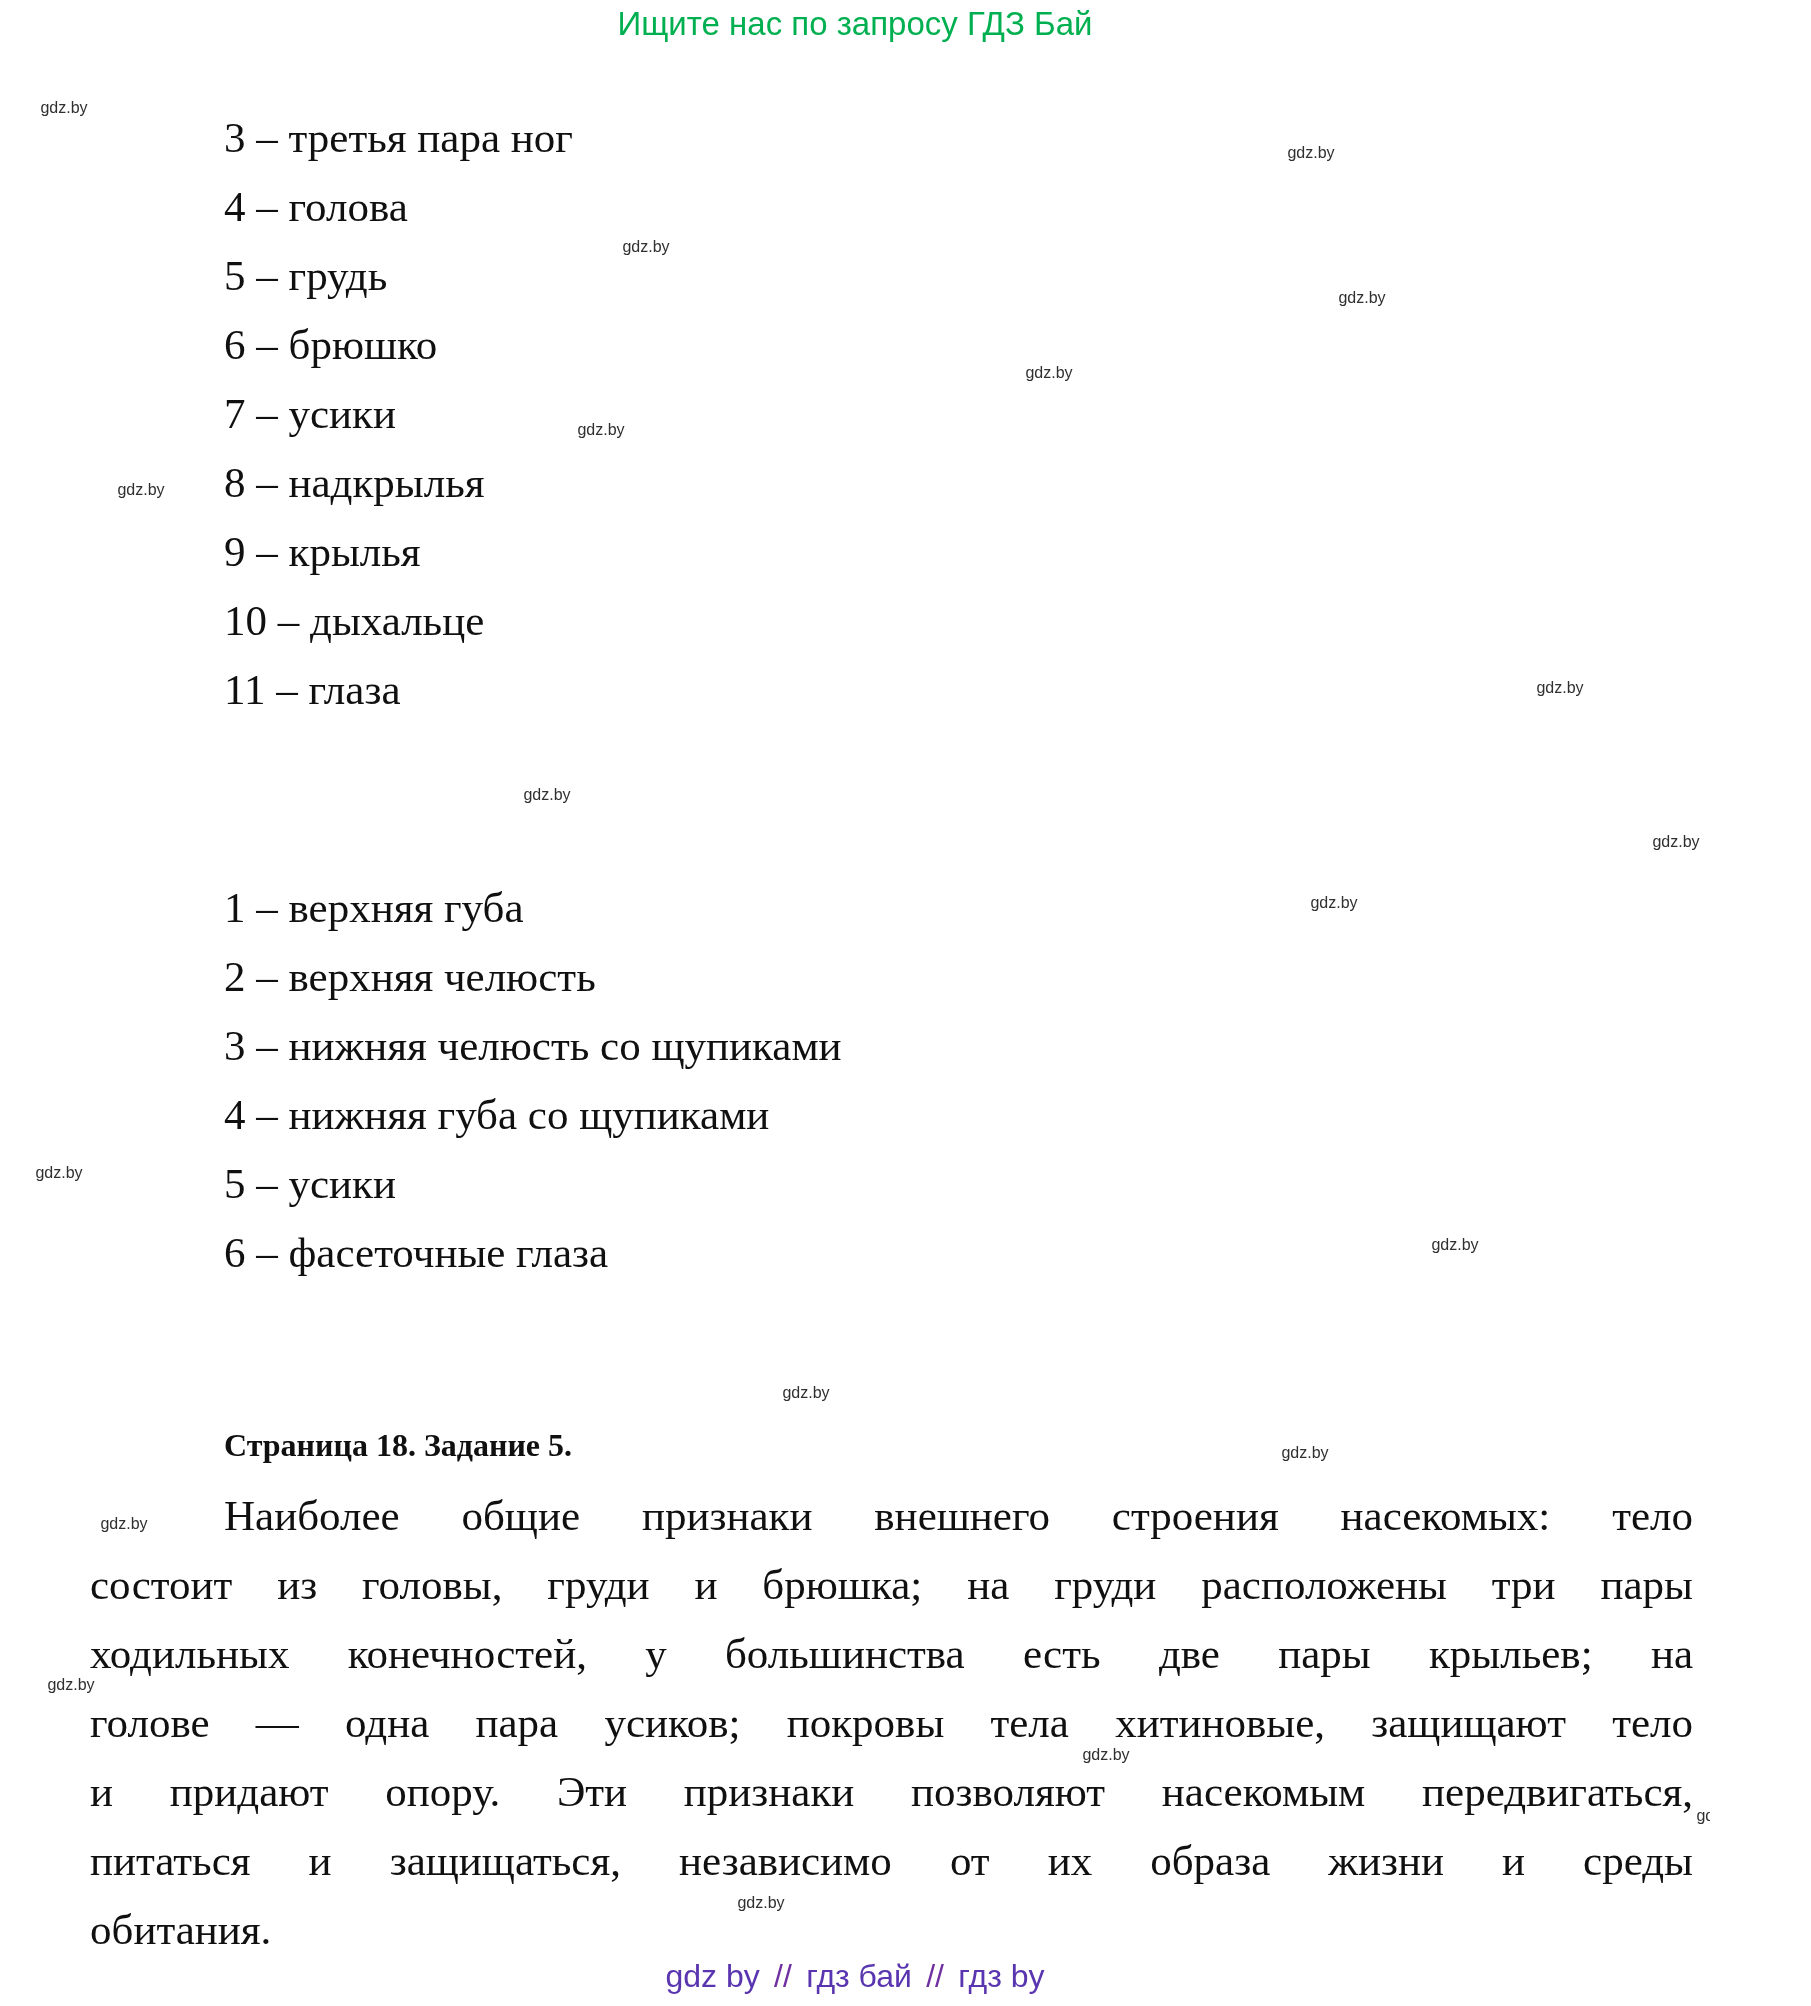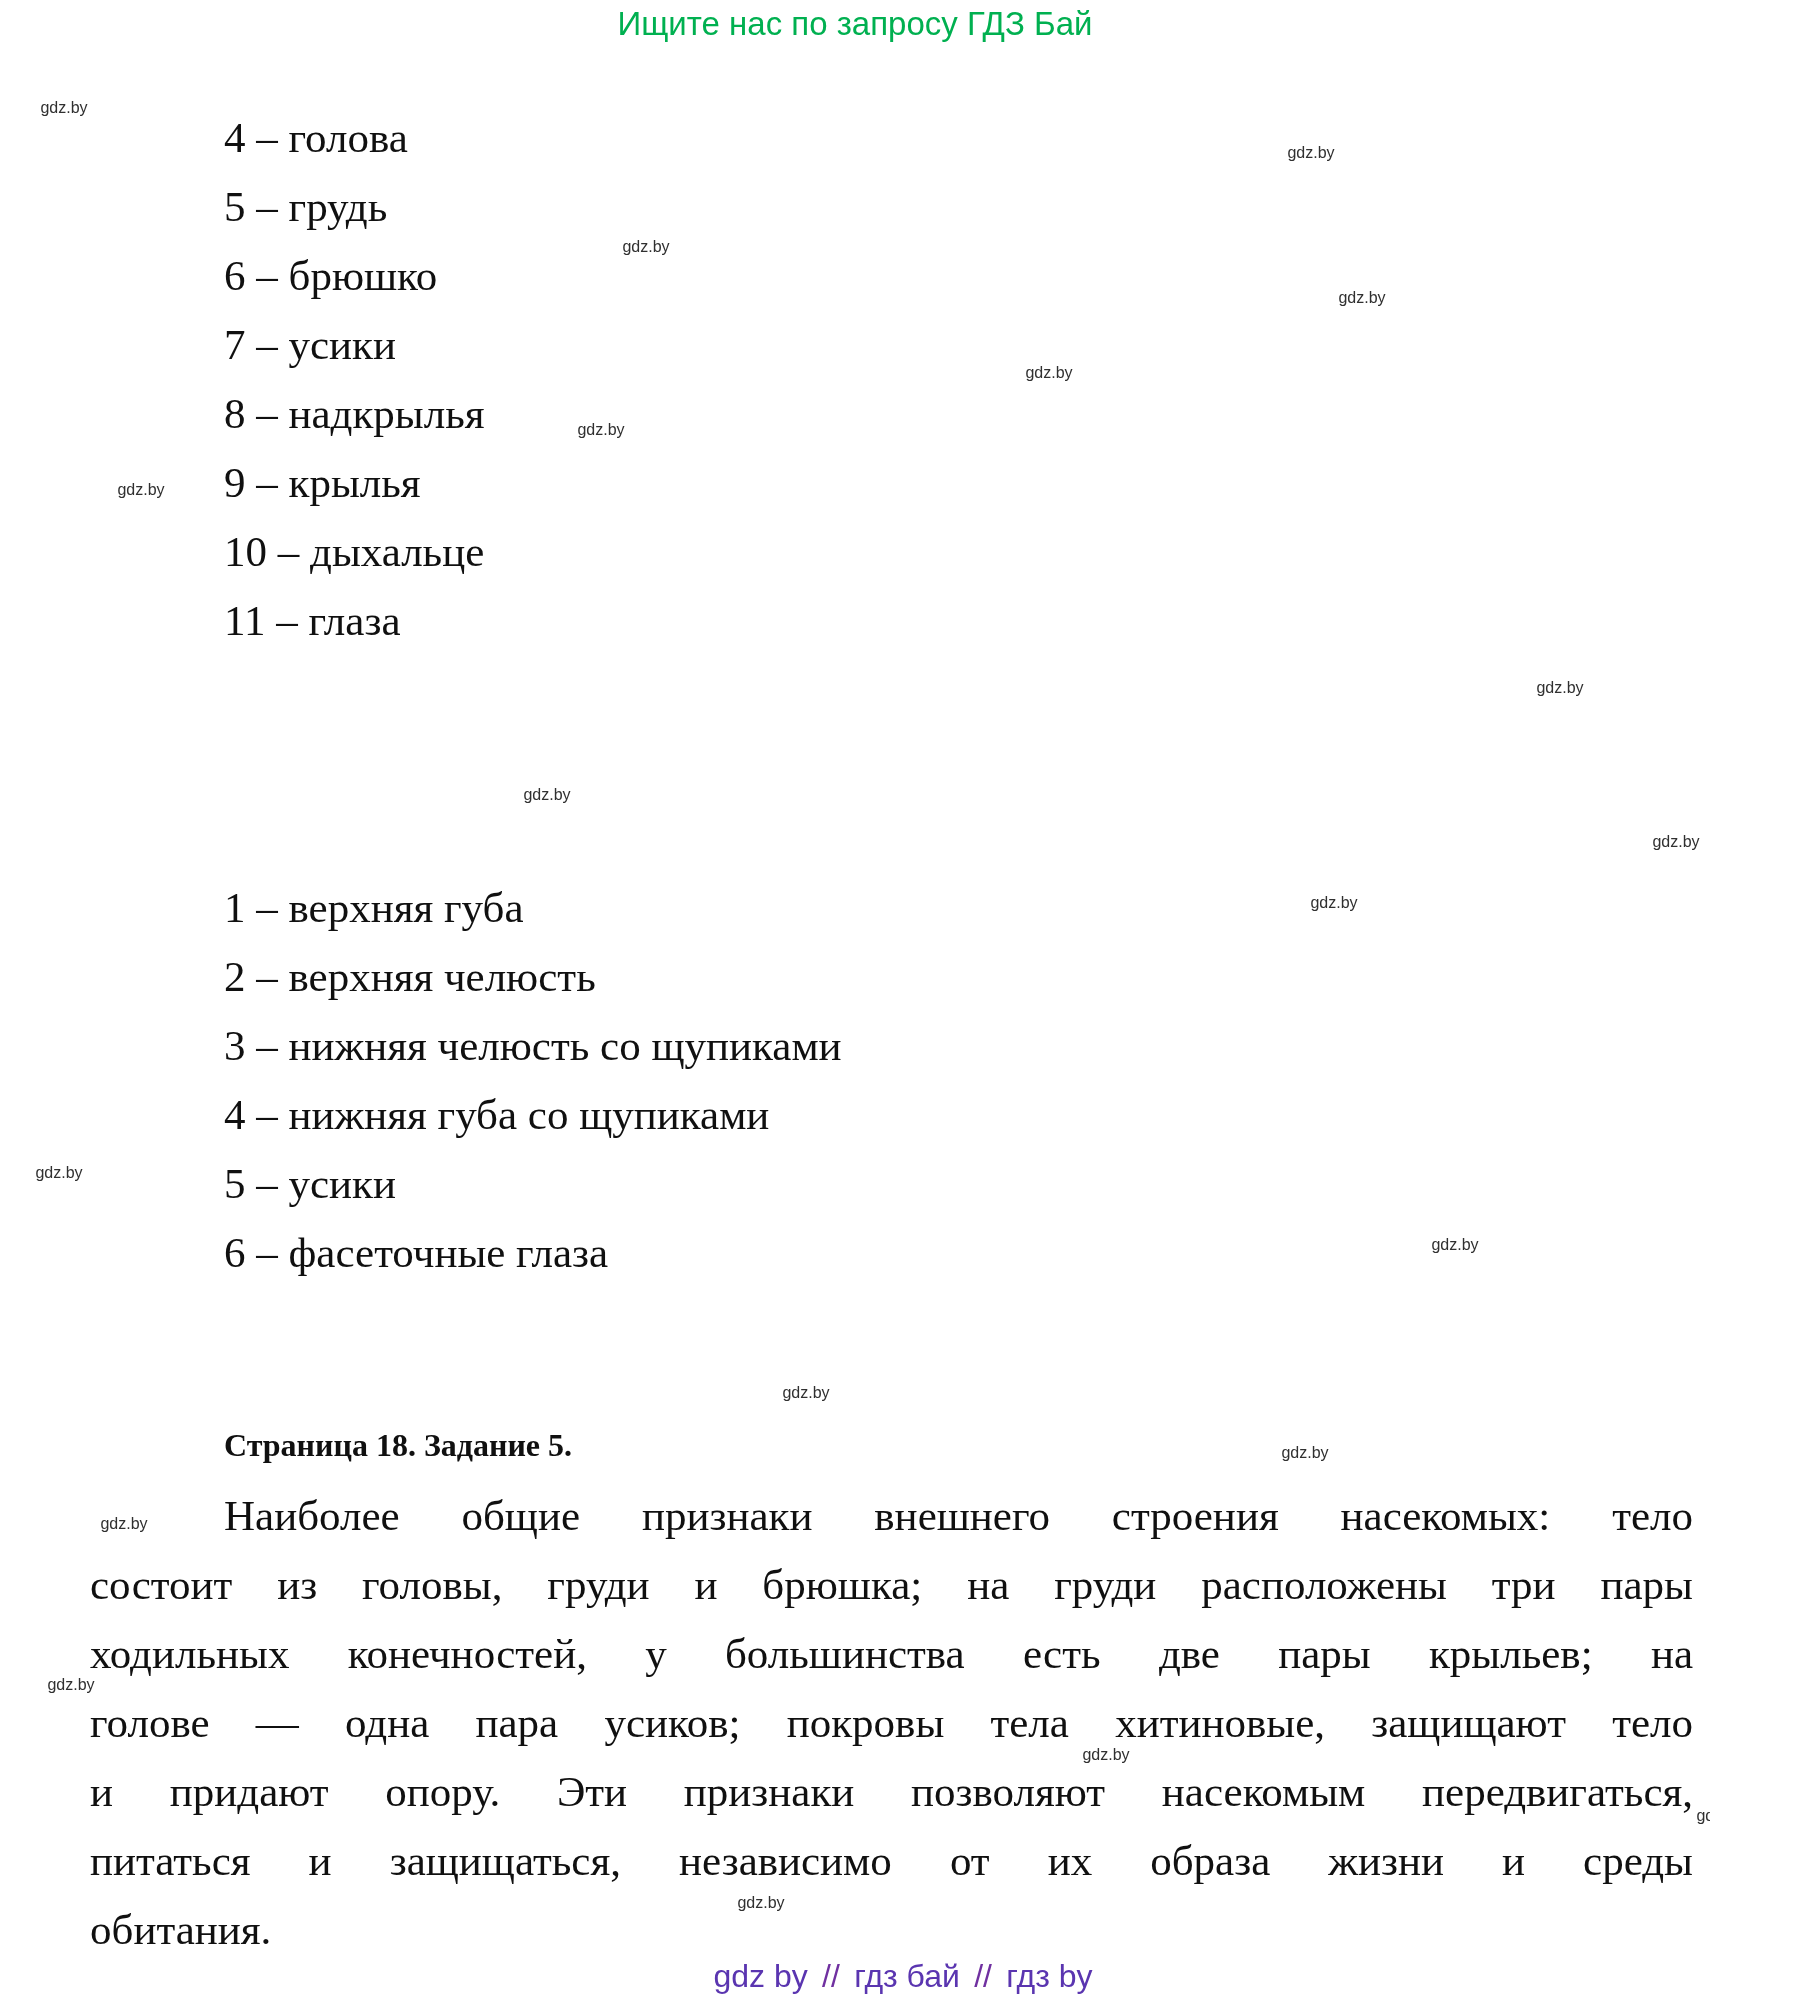--- a/index.html
+++ b/index.html
@@ -60,21 +60,20 @@
   }
   .para-line.first { padding-left: 134px; }
   .para-line.last { text-align-last: left; }
   .footer {
     position: absolute;
     left: 0; top: 1958px; width: 100%;
     text-align: center;
     font-family: "Liberation Sans", sans-serif;
     font-size: 32px;
     color: #7030A0;
-    margin-left: 48px;
   }
   .flink { color: #5a35b0; text-decoration: none; margin: 0 10.7px; cursor: pointer; }
   .fsep { color: #7030A0; margin: 0 3.6px; }
 </style>
 </head>
 <body>
 
 <div class="page">
 
   <div class="promo">Ищите нас по запросу ГДЗ Бай</div>
@@ -94,20 +93,21 @@
   <span class="wm" style="left:1455px;top:1245px">gdz.by</span>
   <span class="wm" style="left:806px;top:1393px">gdz.by</span>
   <span class="wm" style="left:1305px;top:1453px">gdz.by</span>
   <span class="wm" style="left:124px;top:1524px">gdz.by</span>
   <span class="wm" style="left:71px;top:1685px">gdz.by</span>
   <span class="wm" style="left:1106px;top:1755px">gdz.by</span>
   <span class="wm" style="left:1720px;top:1816px">gdz.by</span>
   <span class="wm" style="left:761px;top:1903px">gdz.by</span>
 
   <div class="list list1">
+    <div>3 – третья пара ног</div>
     <div>4 – голова</div>
     <div>5 – грудь</div>
     <div>6 – брюшко</div>
     <div>7 – усики</div>
     <div>8 – надкрылья</div>
     <div>9 – крылья</div>
     <div>10 – дыхальце</div>
     <div>11 – глаза</div>
   </div>
 

